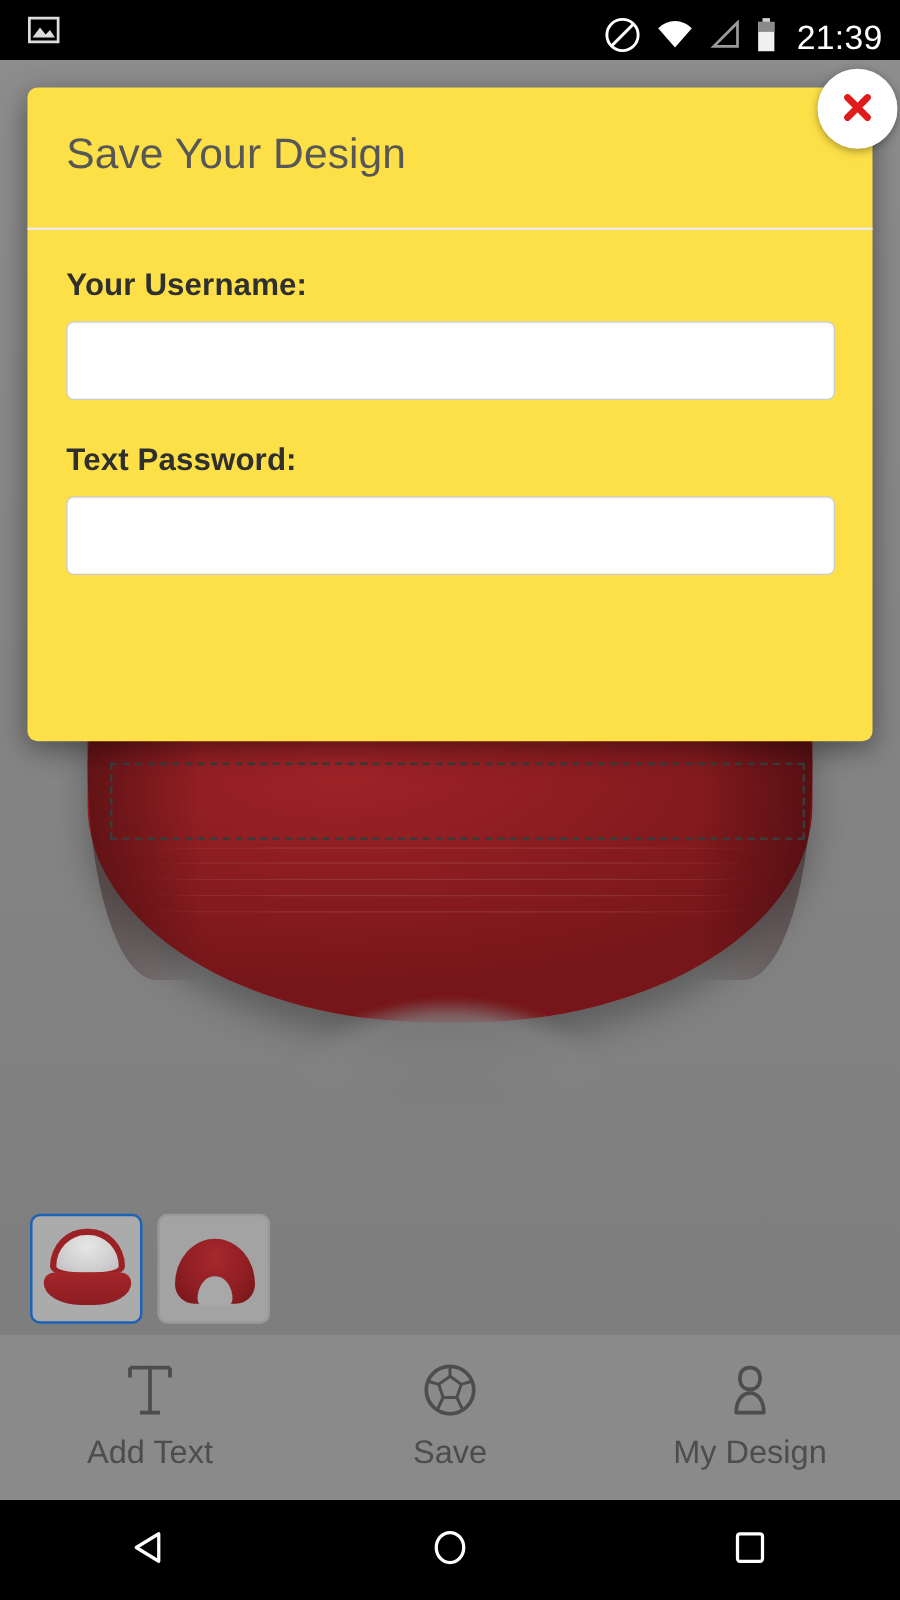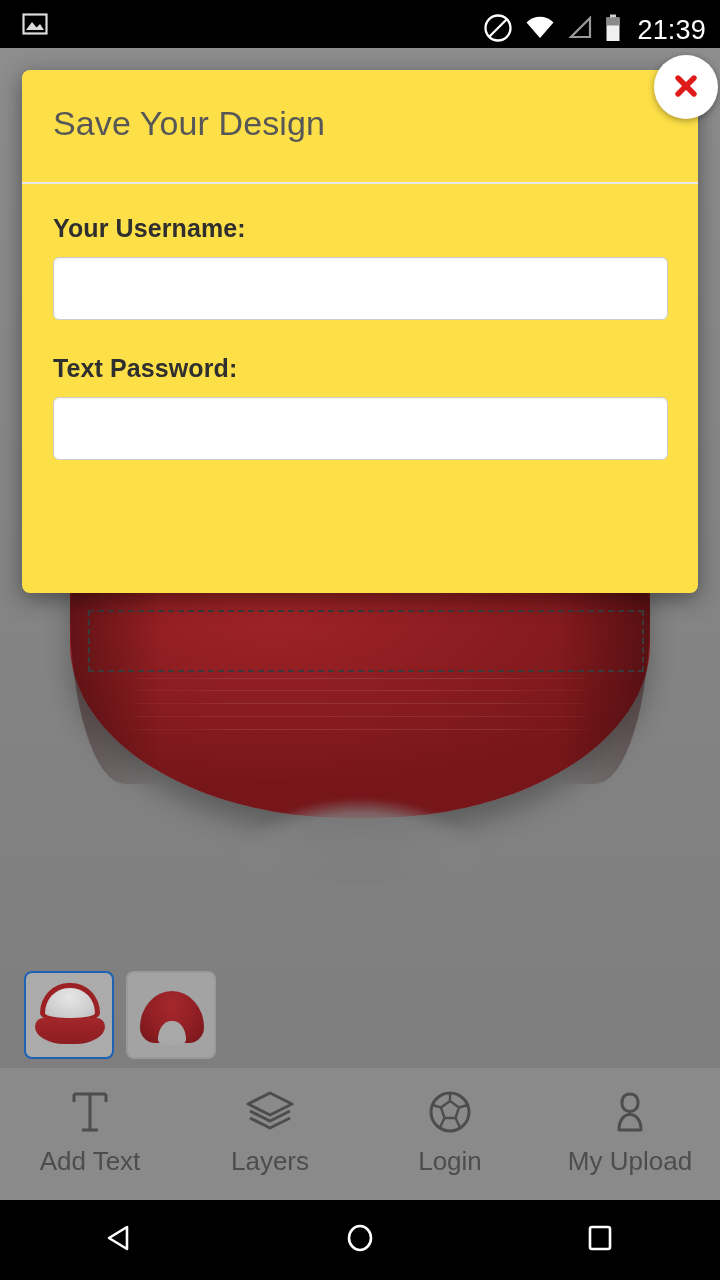--- a/index.html
+++ b/index.html
@@ -428,54 +428,44 @@
             <line x1="42" y1="8" x2="42" y2="16" stroke="#4d4d4d" stroke-width="3"></line>
             <line x1="26" y1="8" x2="26" y2="44" stroke="#4d4d4d" stroke-width="3"></line>
             <line x1="18" y1="44" x2="34" y2="44" stroke="#4d4d4d" stroke-width="3"></line>
           </svg>
         </span>
         <span class="tool-label">Add Text</span>
       </div>
 
 
 
-      <div class="tool">
-        <span class="tool-icon">
-          <svg width="56" height="52" viewBox="0 0 56 52">
-            <path d="M28 7 L50 18 L28 29 L6 18 Z" fill="none" stroke="#4d4d4d" stroke-width="3" stroke-linejoin="round"></path>
-            <path d="M8 25 L28 35 L48 25" fill="none" stroke="#4d4d4d" stroke-width="3" stroke-linejoin="round"></path>
-            <path d="M8 32 L28 42 L48 32" fill="none" stroke="#4d4d4d" stroke-width="3" stroke-linejoin="round"></path>
-          </svg>
-        </span>
-        <span class="tool-label">Layers</span>
-      </div>
 
       <div class="tool">
         <span class="tool-icon">
           <svg width="52" height="52" viewBox="0 0 52 52">
             <circle cx="26" cy="26" r="19" fill="none" stroke="#4d4d4d" stroke-width="3"></circle>
             <path d="M26 15 L35 21.5 L31.5 32 L20.5 32 L17 21.5 Z" fill="none" stroke="#4d4d4d" stroke-width="2.4"></path>
             <line x1="26" y1="15" x2="26" y2="7.2" stroke="#4d4d4d" stroke-width="2.4"></line>
             <line x1="35" y1="21.5" x2="43.5" y2="19" stroke="#4d4d4d" stroke-width="2.4"></line>
             <line x1="17" y1="21.5" x2="8.5" y2="19" stroke="#4d4d4d" stroke-width="2.4"></line>
             <line x1="31.5" y1="32" x2="36" y2="41.5" stroke="#4d4d4d" stroke-width="2.4"></line>
             <line x1="20.5" y1="32" x2="16" y2="41.5" stroke="#4d4d4d" stroke-width="2.4"></line>
           </svg>
         </span>
-        <span class="tool-label">Login</span>
+        <span class="tool-label">Save</span>
       </div>
 
       <div class="tool">
         <span class="tool-icon">
           <svg width="52" height="52" viewBox="0 0 52 52">
             <path d="M26 8 C32 8 34.5 12.5 34 18 C33.6 22.5 30.5 25.5 26 25.5 C21.5 25.5 18.4 22.5 18 18 C17.5 12.5 20 8 26 8 Z" fill="none" stroke="#4d4d4d" stroke-width="3"></path>
             <path d="M15 44 C15 34 20 28.5 26 28.5 C32 28.5 37 34 37 44 Z" fill="none" stroke="#4d4d4d" stroke-width="3" stroke-linejoin="round"></path>
           </svg>
         </span>
-        <span class="tool-label">My Upload</span>
+        <span class="tool-label">My Design</span>
       </div>
 
     </div>
   </div>
 
   <div id="modal">
 
     <div id="modal-header">
       <div id="modal-title">Save Your Design</div>
     </div>

